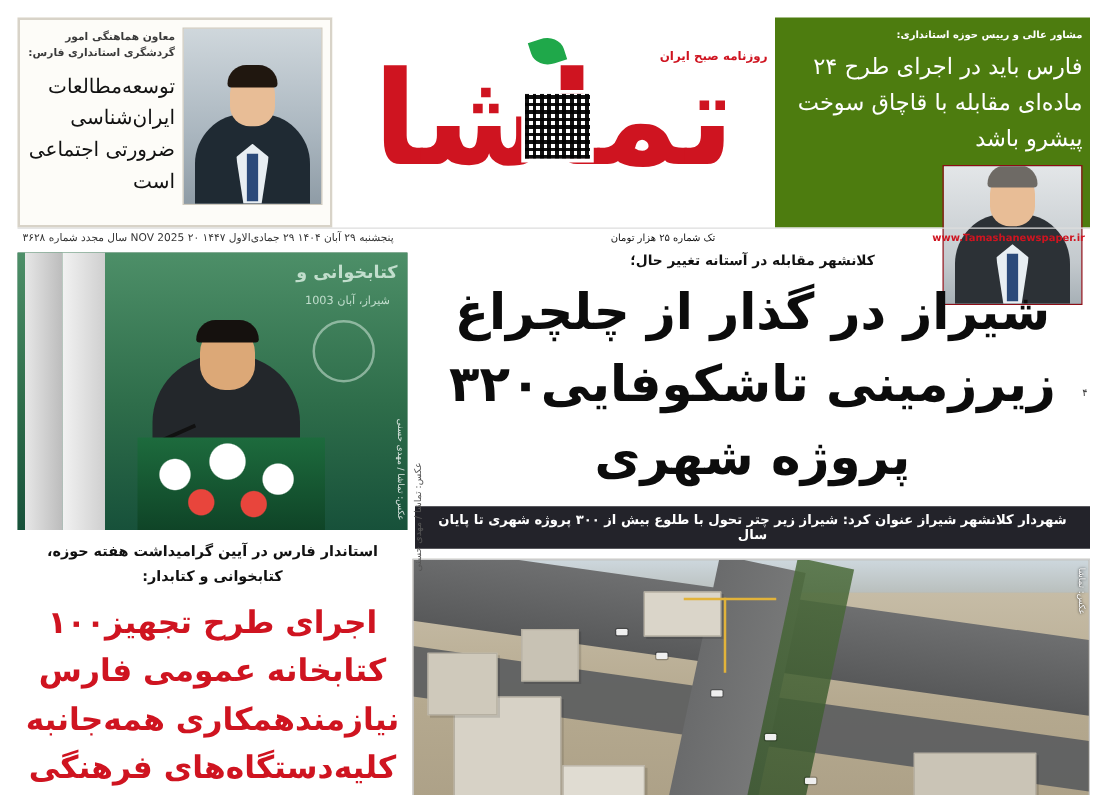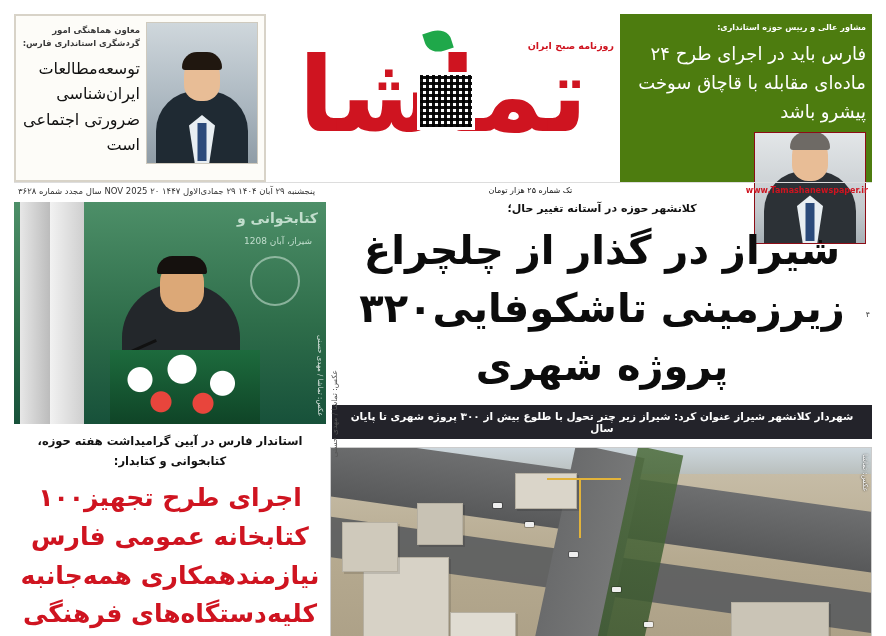--- a/index.html
+++ b/index.html
@@ -507,38 +507,38 @@
   <div class="info-strip">
     <span class="site">www.Tamashanewspaper.ir</span>
     <span class="price">تک شماره ۲۵ هزار تومان</span>
     <span>پنجشنبه ۲۹ آبان ۱۴۰۴ ۲۹ جمادی‌الاول ۱۴۴۷ ۲۰ NOV 2025 سال مجدد شماره ۳۶۲۸</span>
   </div>
 
   <div class="col-left">
     <div class="speaker-photo">
       <div class="banner"></div>
       <div class="banner-text">کتابخوانی و</div>
-      <div class="banner-text2">شیراز، آبان 1208</div>
+      <div class="banner-text2">شیراز، آبان 1003</div>
       <div class="seal"></div>
       <div class="flag2"></div>
       <div class="flag"></div>
       <div class="person-body"></div>
       <div class="person-face"></div>
       <div class="person-hair"></div>
       <div class="mic"></div>
       <div class="flowers"></div>
       <div class="credit">عکس: تماشا / مهدی حسنی</div>
     </div>
     <div class="left-kicker">استاندار فارس در آیین گرامیداشت هفته حوزه، کتابخوانی و کتابدار:</div>
     <div class="left-head">اجرای طرح تجهیز۱۰۰ کتابخانه عمومی فارس نیازمندهمکاری همه‌جانبه کلیه‌دستگاه‌های فرهنگی استان است</div>
 
   </div>
 
   <div class="col-main">
-    <div class="main-kicker">کلانشهر حوزه در آستانه تغییر حال؛</div>
+    <div class="main-kicker">کلانشهر مقابله در آستانه تغییر حال؛</div>
     <div class="main-head">شیراز در گذار از چلچراغ زیرزمینی تاشکوفایی۳۲۰ پروژه شهری</div>
     <div class="main-sub">شهردار کلانشهر شیراز عنوان کرد: شیراز زیر چتر تحول با طلوع بیش از ۳۰۰ پروژه شهری تا پایان سال</div>
     <div class="main-photo">
       <div class="sky"></div>
       <div class="ground"></div>
       <div class="road"></div>
       <div class="road2"></div>
       <div class="greenbelt"></div>
       <div class="bldg b1"></div>
       <div class="bldg b2"></div>

